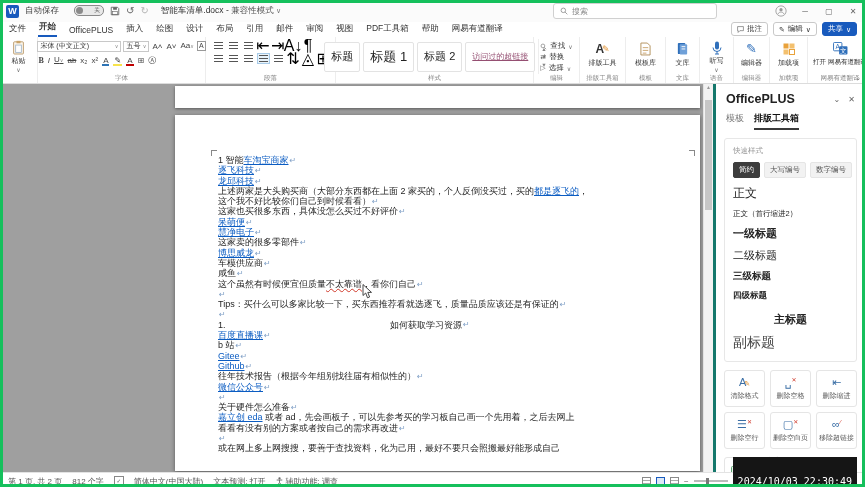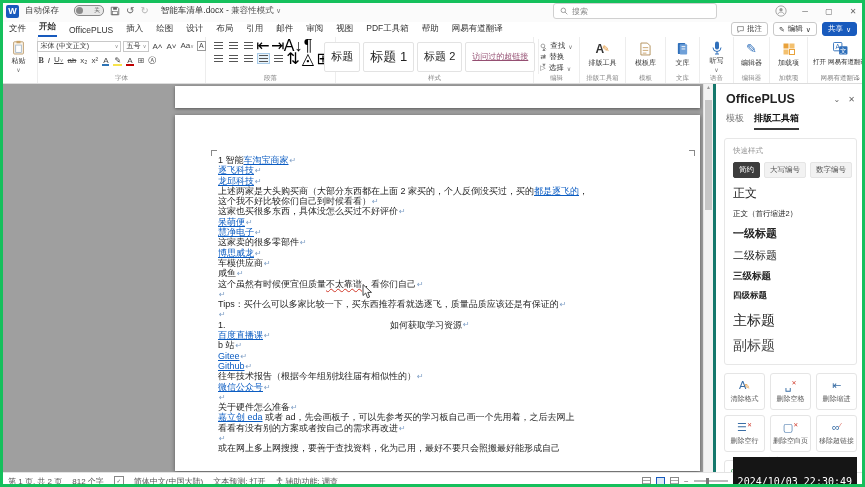--- a/index.html
+++ b/index.html
@@ -103,21 +103,21 @@
   .pt.active{color:#111;font-weight:bold;border-bottom:2px solid #3a3a3a}
   .pcard{margin:8px 8px 0;border:1px solid #e7e7e7;border-radius:3px;padding:7px 8px 9px}
   .qlabel{font-size:7.5px;color:#999}
   .pills{display:flex;gap:4px;margin:6px 0 4px}
   .pill{font-size:7.5px;padding:2px 5px;border-radius:2px;background:#f2f2f2;color:#555;border:1px solid #e5e5e5;white-space:nowrap}
   .pill.active{background:#3d3d3d;color:#fff;border-color:#3d3d3d}
   .ps{margin-top:7px;color:#222;white-space:nowrap;overflow:hidden}
   .ps-body{font-size:12px}.ps-body2{font-size:7.5px}
   .ps-h1{font-size:11px;font-weight:bold}.ps-h2{font-size:11px;font-weight:normal}
   .ps-h3{font-size:9.5px;font-weight:bold}.ps-h4{font-size:8.5px;font-weight:bold}
-  .ps-main{font-size:14px;font-weight:normal;margin-top:10px}
+  .ps-main{font-size:11px;font-weight:bold;text-align:center;margin-top:10px}
   .ps-sub{font-size:14px;color:#444}
   .tools{margin:8px 8px 0;display:grid;grid-template-columns:repeat(3,1fr);gap:5px}
   .tool{border:1px solid #e5e5e5;border-radius:3px;height:35px;display:flex;flex-direction:column;align-items:center;
         justify-content:center;gap:3px;background:#fff}
   .ticon{font-size:11px;color:#3a6ea5;line-height:1}
   .ticon .mini{font-style:normal;font-size:7px;color:#e08f2d;margin-left:-2px}
   .ticon .minired{font-style:normal;font-size:6px;color:#d03a2b;vertical-align:top}
   .tlabel{font-size:7px;color:#555;white-space:nowrap}
   .ocr{margin:8px 8px 0;border:1px solid #e5e5e5;border-radius:3px;padding:6px;display:flex;gap:6px;align-items:flex-start}
   .ocr-title-row{display:flex;align-items:center;gap:3px}

